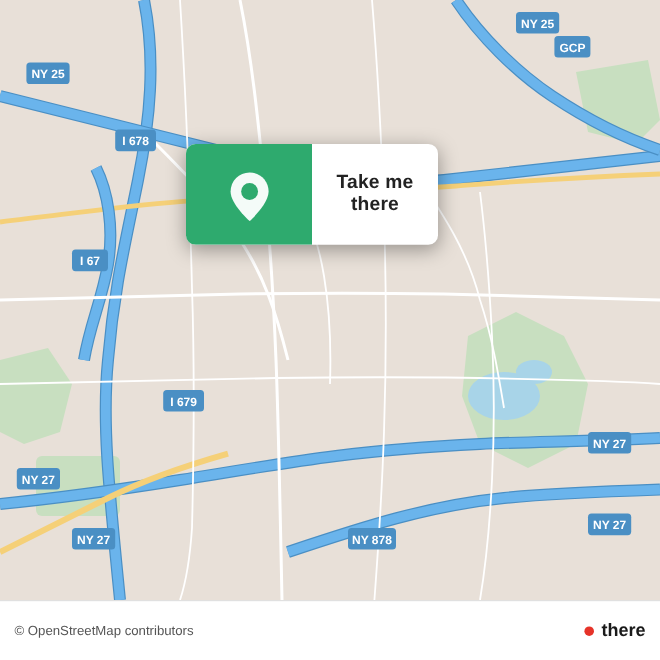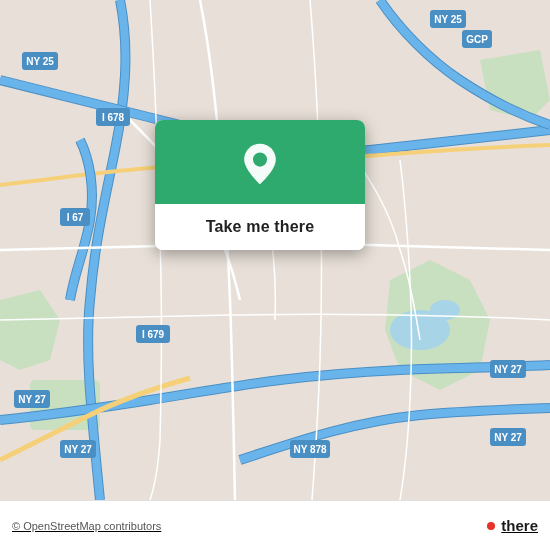--- a/index.html
+++ b/index.html
@@ -30,21 +30,20 @@
     
     #popup-card {
       position: absolute;
       top: 120px;
       left: 155px;
       width: 210px;
       background: white;
       border-radius: 8px;
       box-shadow: 0 4px 16px rgba(0,0,0,0.35);
       display: flex;
-      flex-direction: column;
       align-items: center;
       overflow: hidden;
       z-index: 10;
     }
 
     #popup-icon-area {
       background-color: #2eaa6e;
       width: 100%;
       display: flex;
       justify-content: center;
@@ -74,21 +73,20 @@
     #bottom-bar {
       width: 550px;
       height: 50px;
       background: white;
       display: flex;
       align-items: center;
       justify-content: space-between;
       padding: 0 12px;
       border-top: 1px solid #e0e0e0;
       position: relative;
-      text-decoration: underline;
     }
 
     #bottom-left {
       display: flex;
       align-items: center;
       gap: 4px;
     }
 
     #osm-copyright {
       font-size: 11px;

